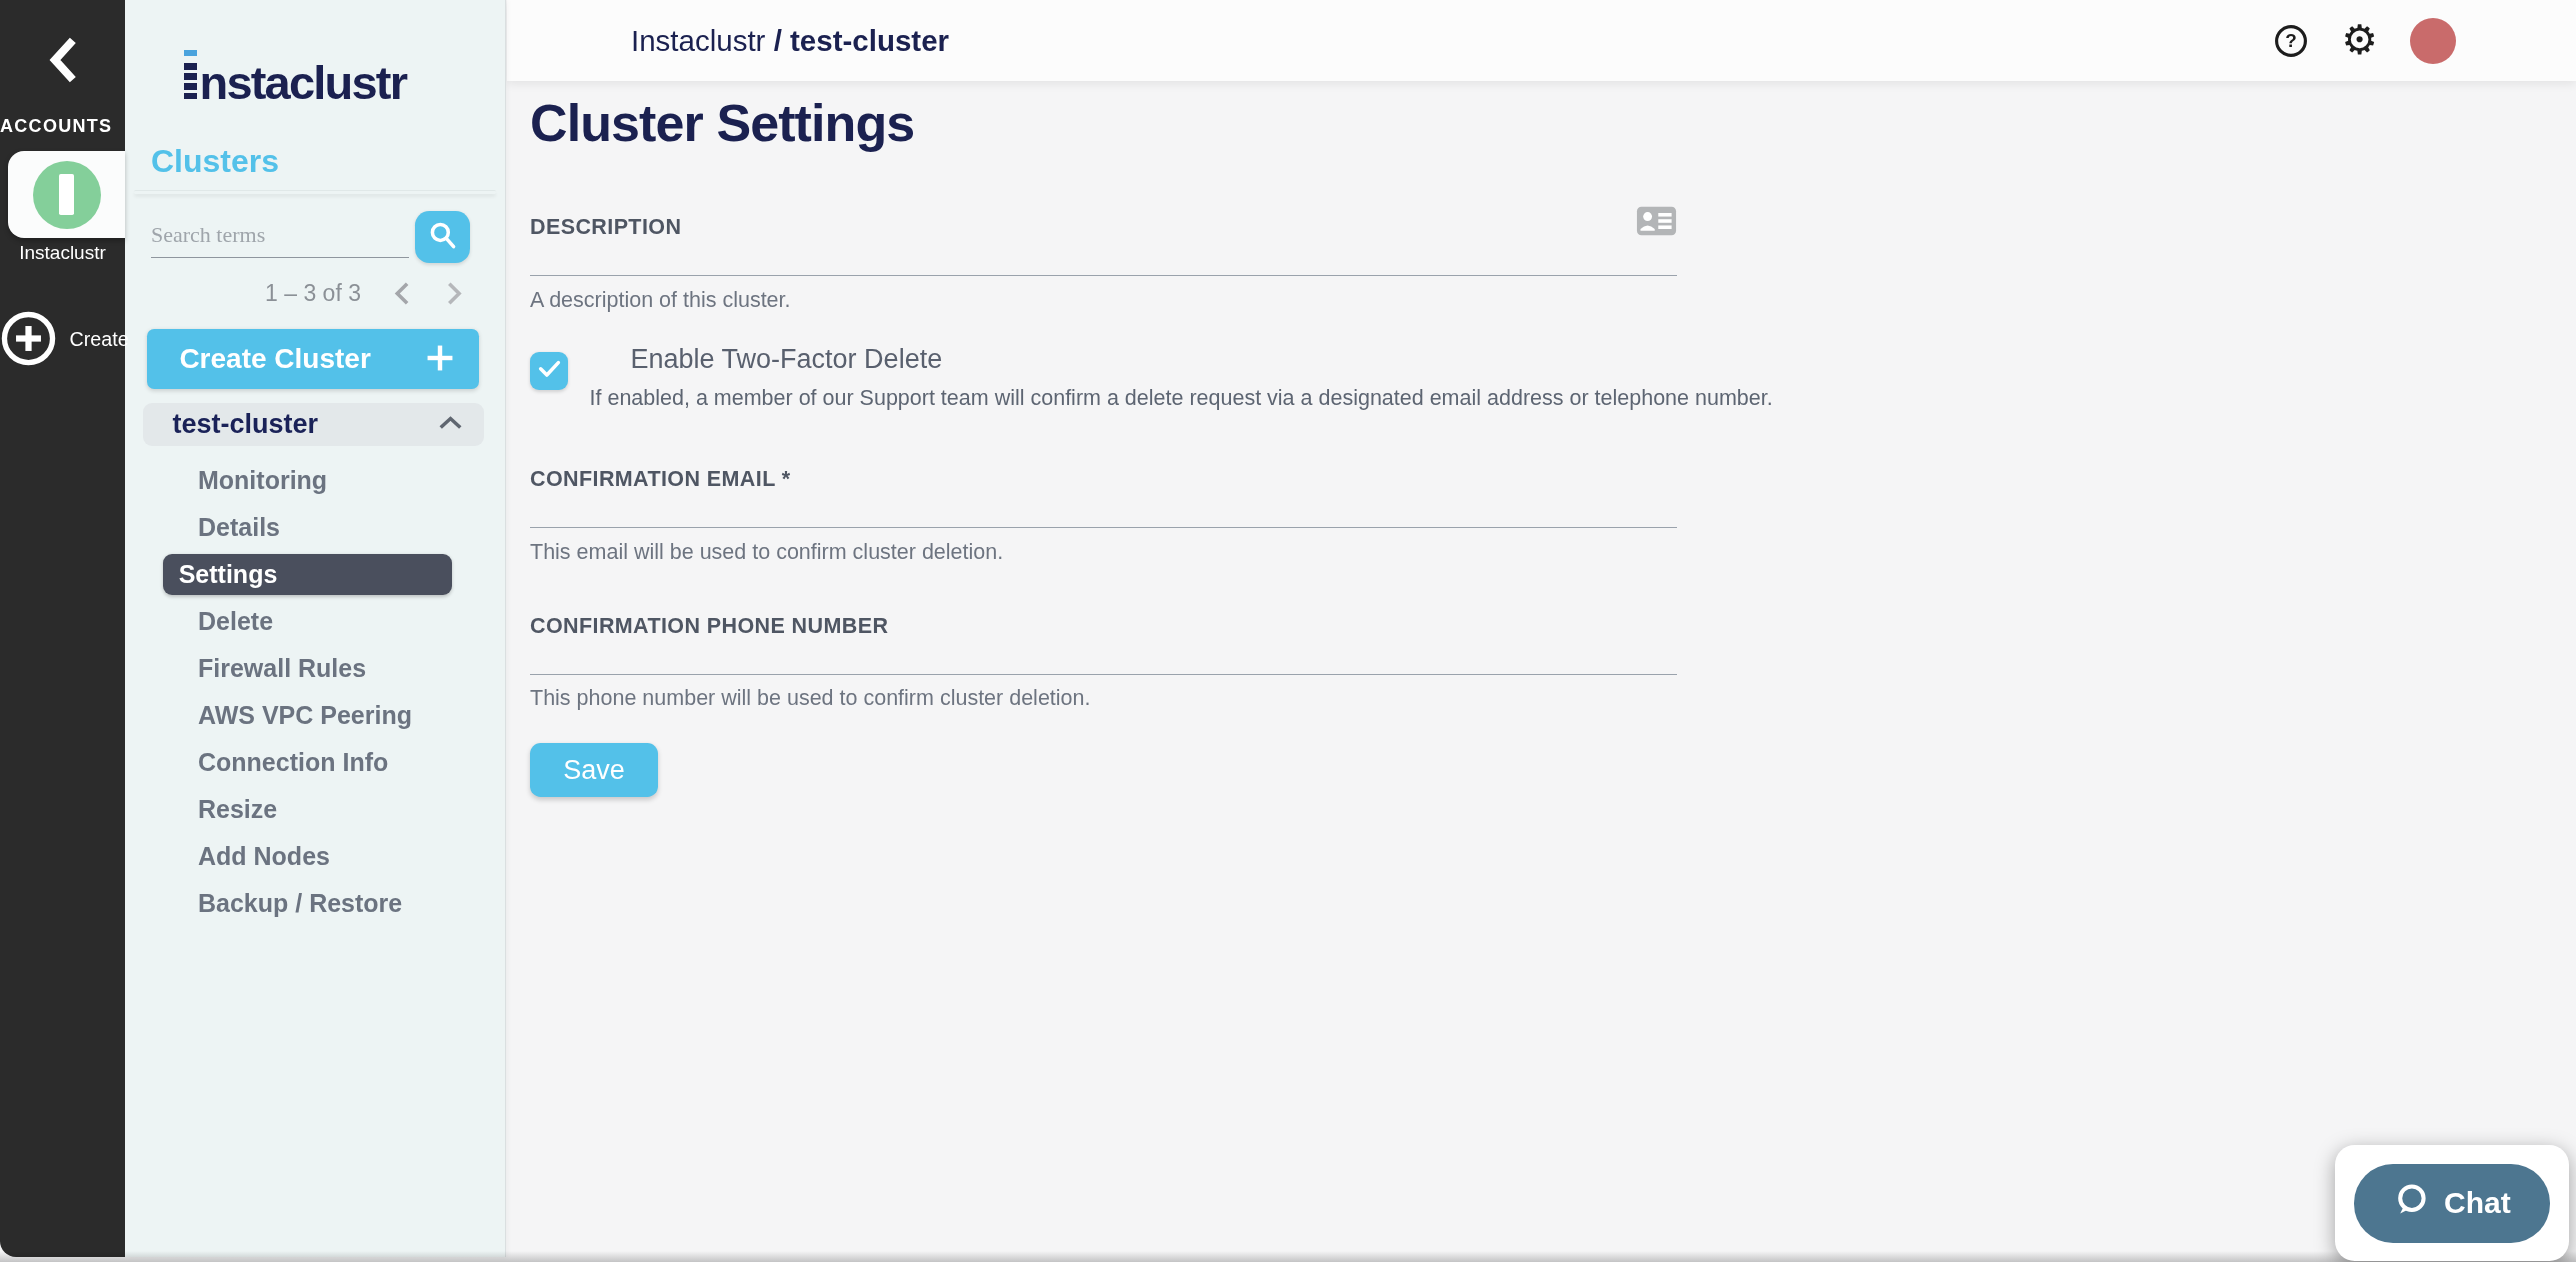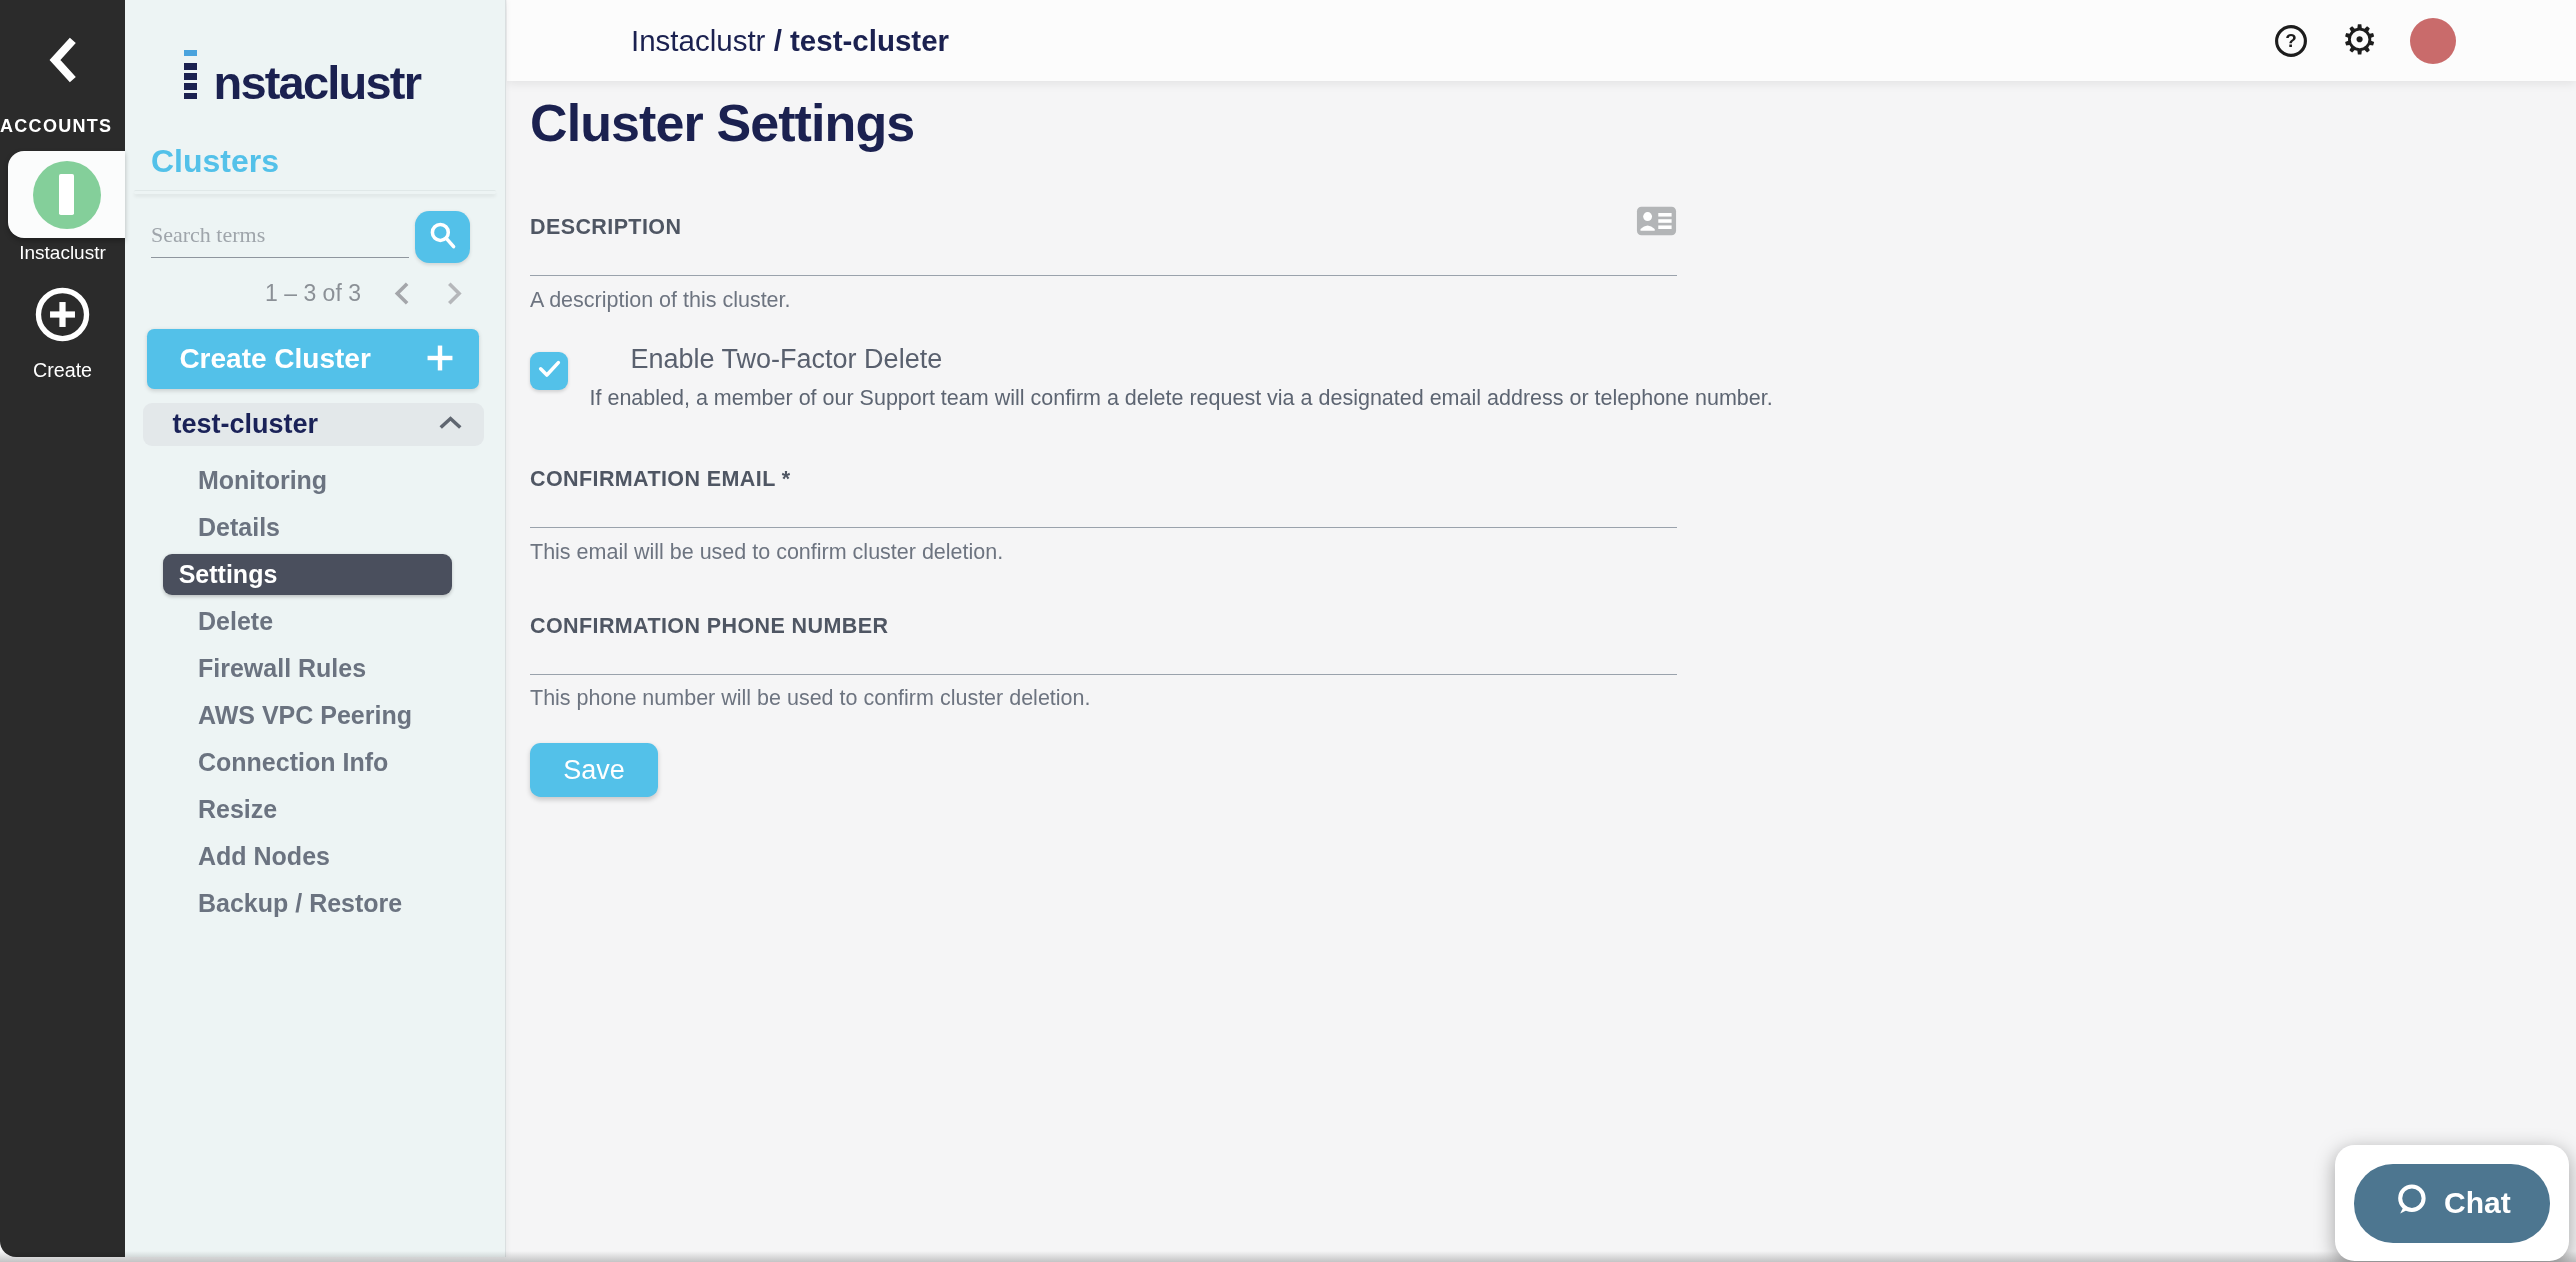--- a/index.html
+++ b/index.html
@@ -38,42 +38,42 @@
   .account-avatar .ibar {
     width:15px; height:41px; background:#fff; border-radius:1.8px;
     display:block;
   }
   .rail-account-name {
     position:absolute; top:242px; width:125px; text-align:center;
     color:#fff; font-size:19px; font-weight:400;
   }
   .rail-create {
     position:absolute; top:286px; left:0; width:125px; height:107px;
-    display:flex; flex-direction:column; align-items:center; gap:12.5px;
+    display:flex; flex-direction:row; align-items:center; gap:12.5px;
     cursor:pointer;
   }
   .rail-create-label { color:#fff; font-size:19.7px; }
 
   
   .sidebar {
     position:absolute; left:125px; top:0; width:381px; height:1257px;
     background:#edf4f4; z-index:20;
     border-right:0.9px solid #dadfe0;
     box-shadow:1.8px 0 5.4px rgba(0,0,0,0.05);
   }
   .logo {
     position:absolute; top:50px; left:59px;
     display:flex; align-items:flex-end;
   }
   .logo-i { display:flex; flex-direction:column; gap:3.6px; margin-bottom:6.3px; }
   .logo-i b { display:block; width:12.5px; height:6.3px; background:#1b2150; }
   .logo-i b.dot { background:#4aa3dd; margin-bottom:3.6px; }
   .logo-text {
     font-size:47px; font-weight:800; color:#1b2150;
-    letter-spacing:-1.8px; line-height:1; margin-left:17px;
+    letter-spacing:-1.8px; line-height:1; margin-left:3px;
   }
   .sb-heading {
     position:absolute; top:143px; left:26px;
     font-size:32px; font-weight:800; color:#53c1e9;
   }
   .sb-ridge {
     position:absolute; top:190px; left:9px; right:9px; height:3.6px;
     border-top:0.9px solid #e0e8e8;
     box-shadow:0 2.7px 3.6px rgba(0,0,0,0.06);
     border-radius:1.8px;

